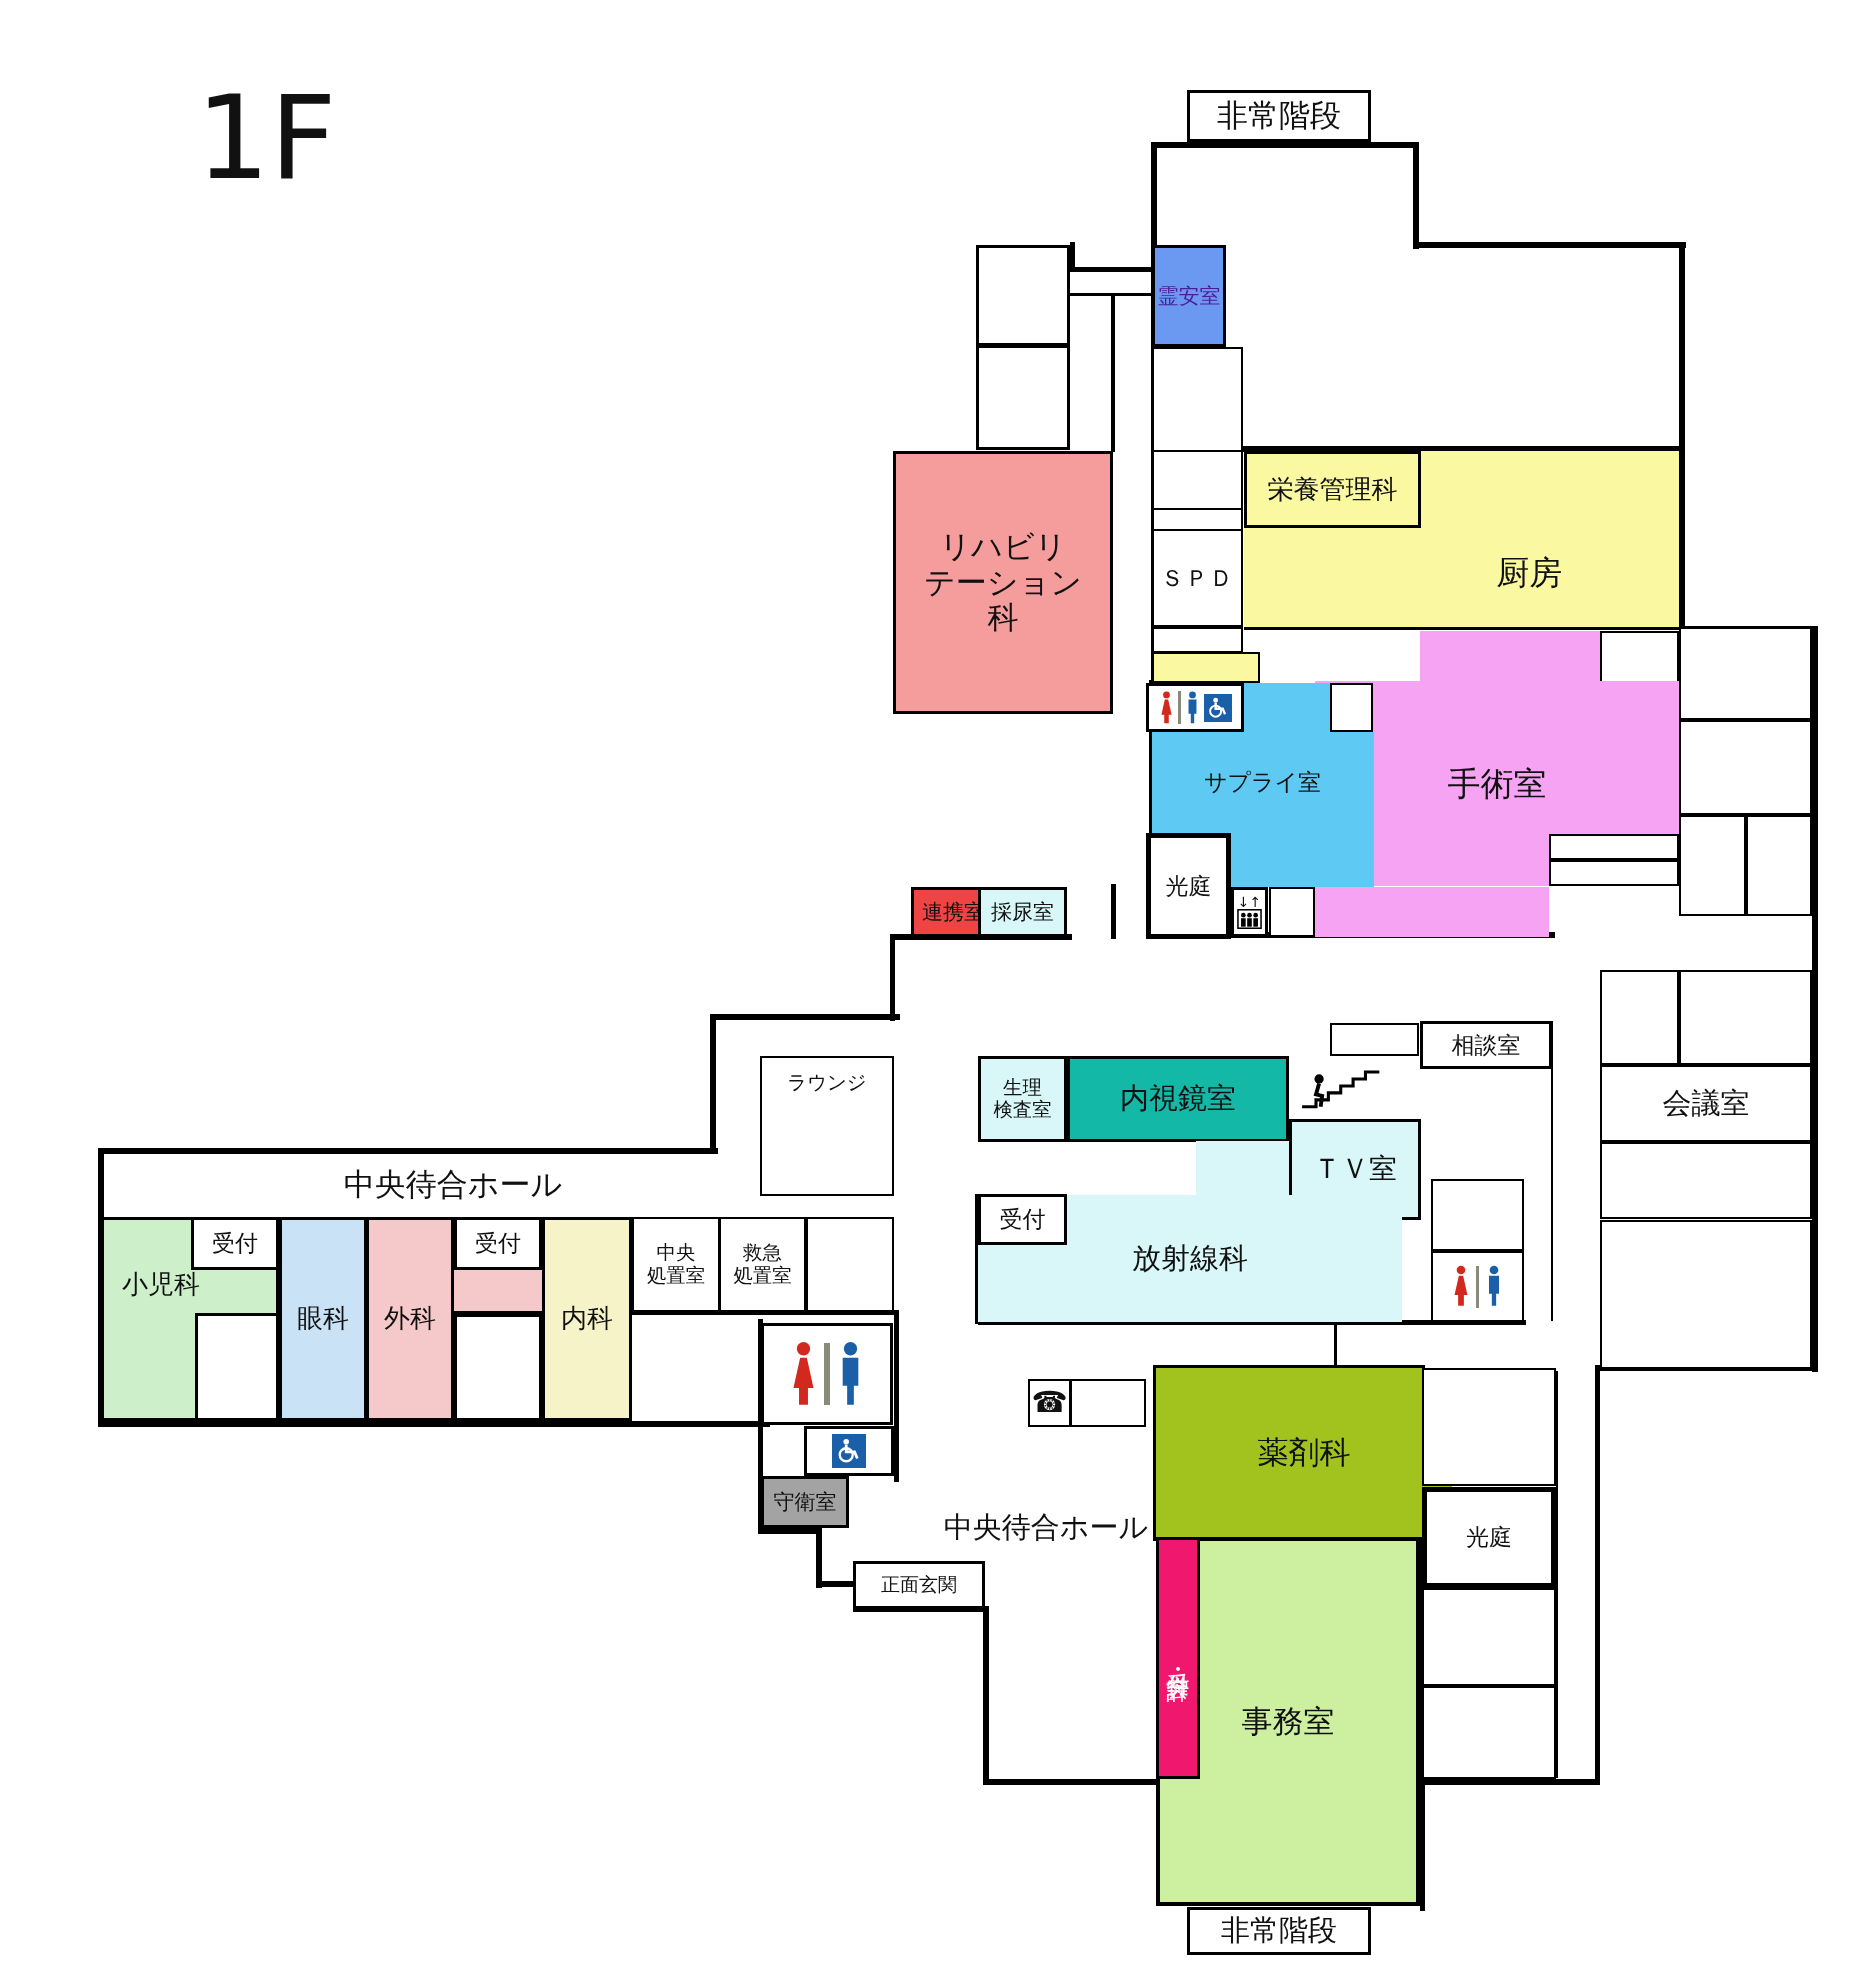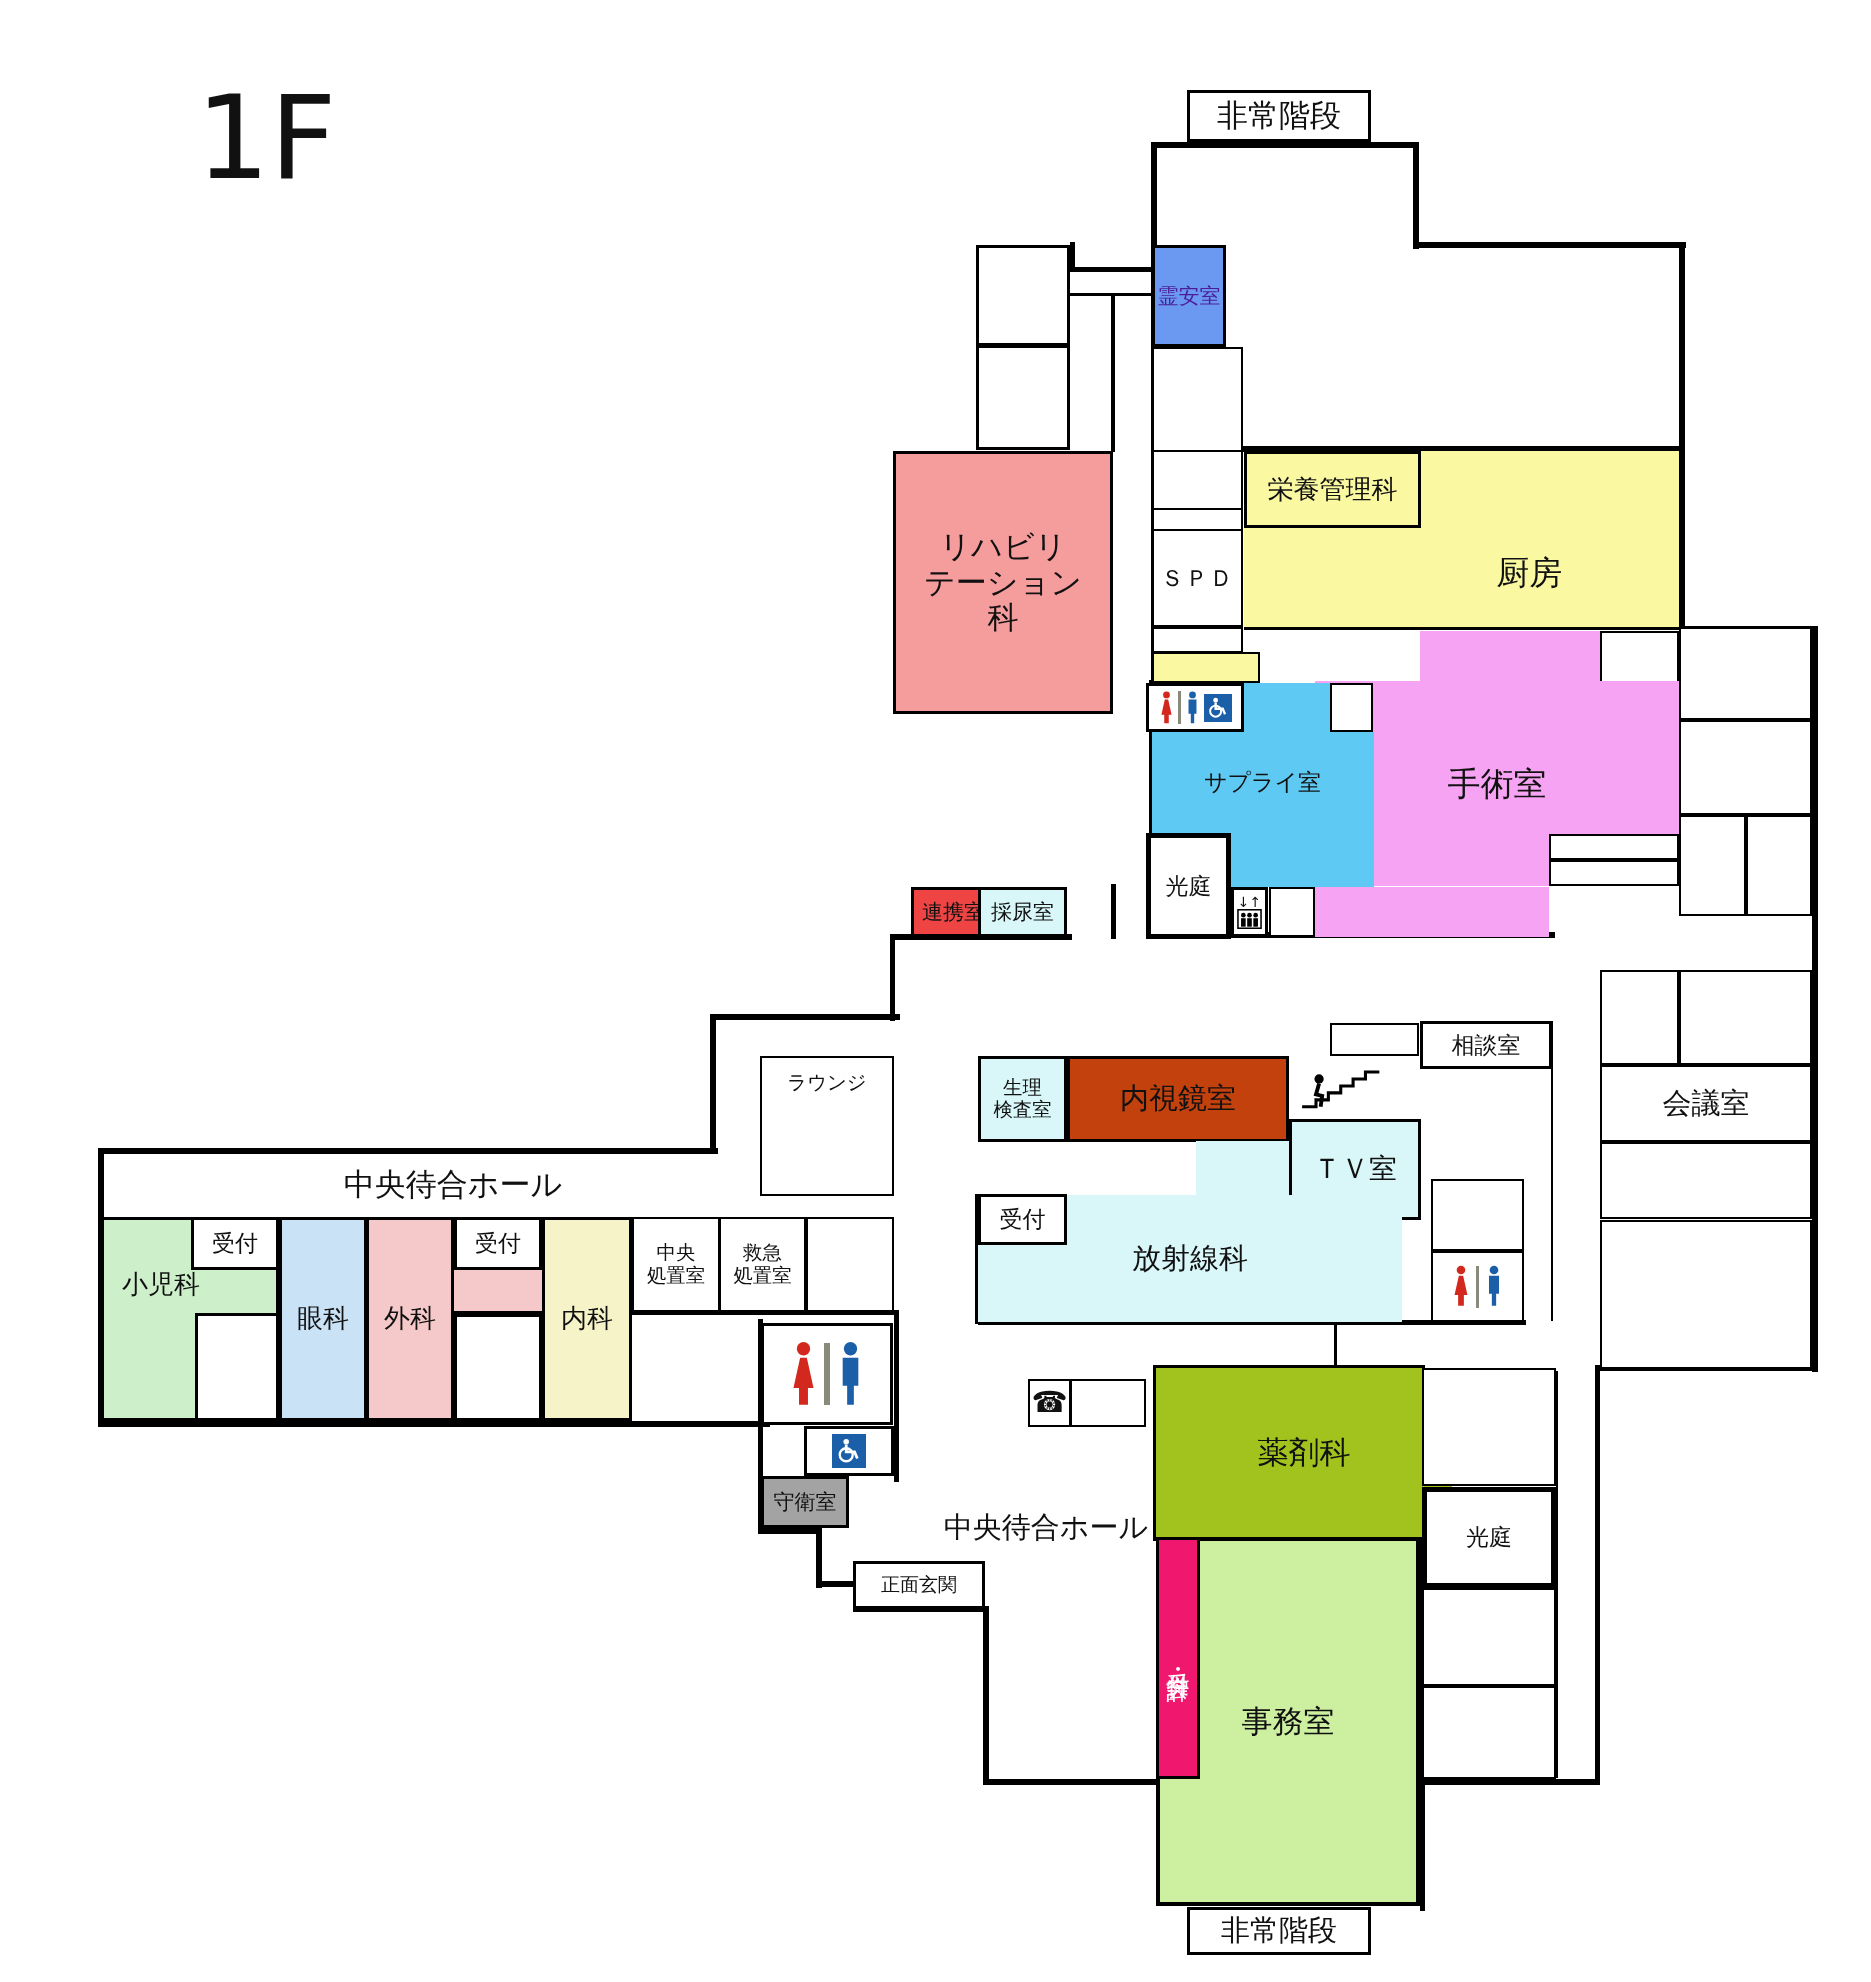--- a/index.html
+++ b/index.html
@@ -164,21 +164,21 @@
   </div>
 
   <div class="room b3" style="left:760px;top:1056px;width:134px;height:140px;background:#fff;align-items:flex-start;font-size:19.4px">
     <span style="margin-top:14px">ラウンジ</span>
   </div>
 
   <div class="room b4" style="left:978px;top:1056px;width:89px;height:86px;background:#D9F7F9;font-size:19.4px">
     <span>生理
 検査室</span>
   </div>
-  <div class="room b4" style="left:1067px;top:1056px;width:222px;height:86px;background:#c2410c;font-size:29px">
+  <div class="room b4" style="left:1067px;top:1056px;width:222px;height:86px;background:#14b8a6;font-size:29px">
     <span>内視鏡室</span>
   </div>
   <div class="room" style="left:1196px;top:1141px;width:93px;height:56px;background:#D9F7F9"></div>
   <div class="room b4" style="left:1289px;top:1119px;width:132px;height:101px;background:#D9F7F9;font-size:28px">
     <span>ＴＶ室</span>
   </div>
   <div class="room" style="left:978px;top:1195px;width:424px;height:127px;background:#D9F7F9;font-size:29px">
     <span>放射線科</span>
   </div>
   <div class="room b4" style="left:978px;top:1194px;width:89px;height:51px;background:#fff;font-size:23px">

